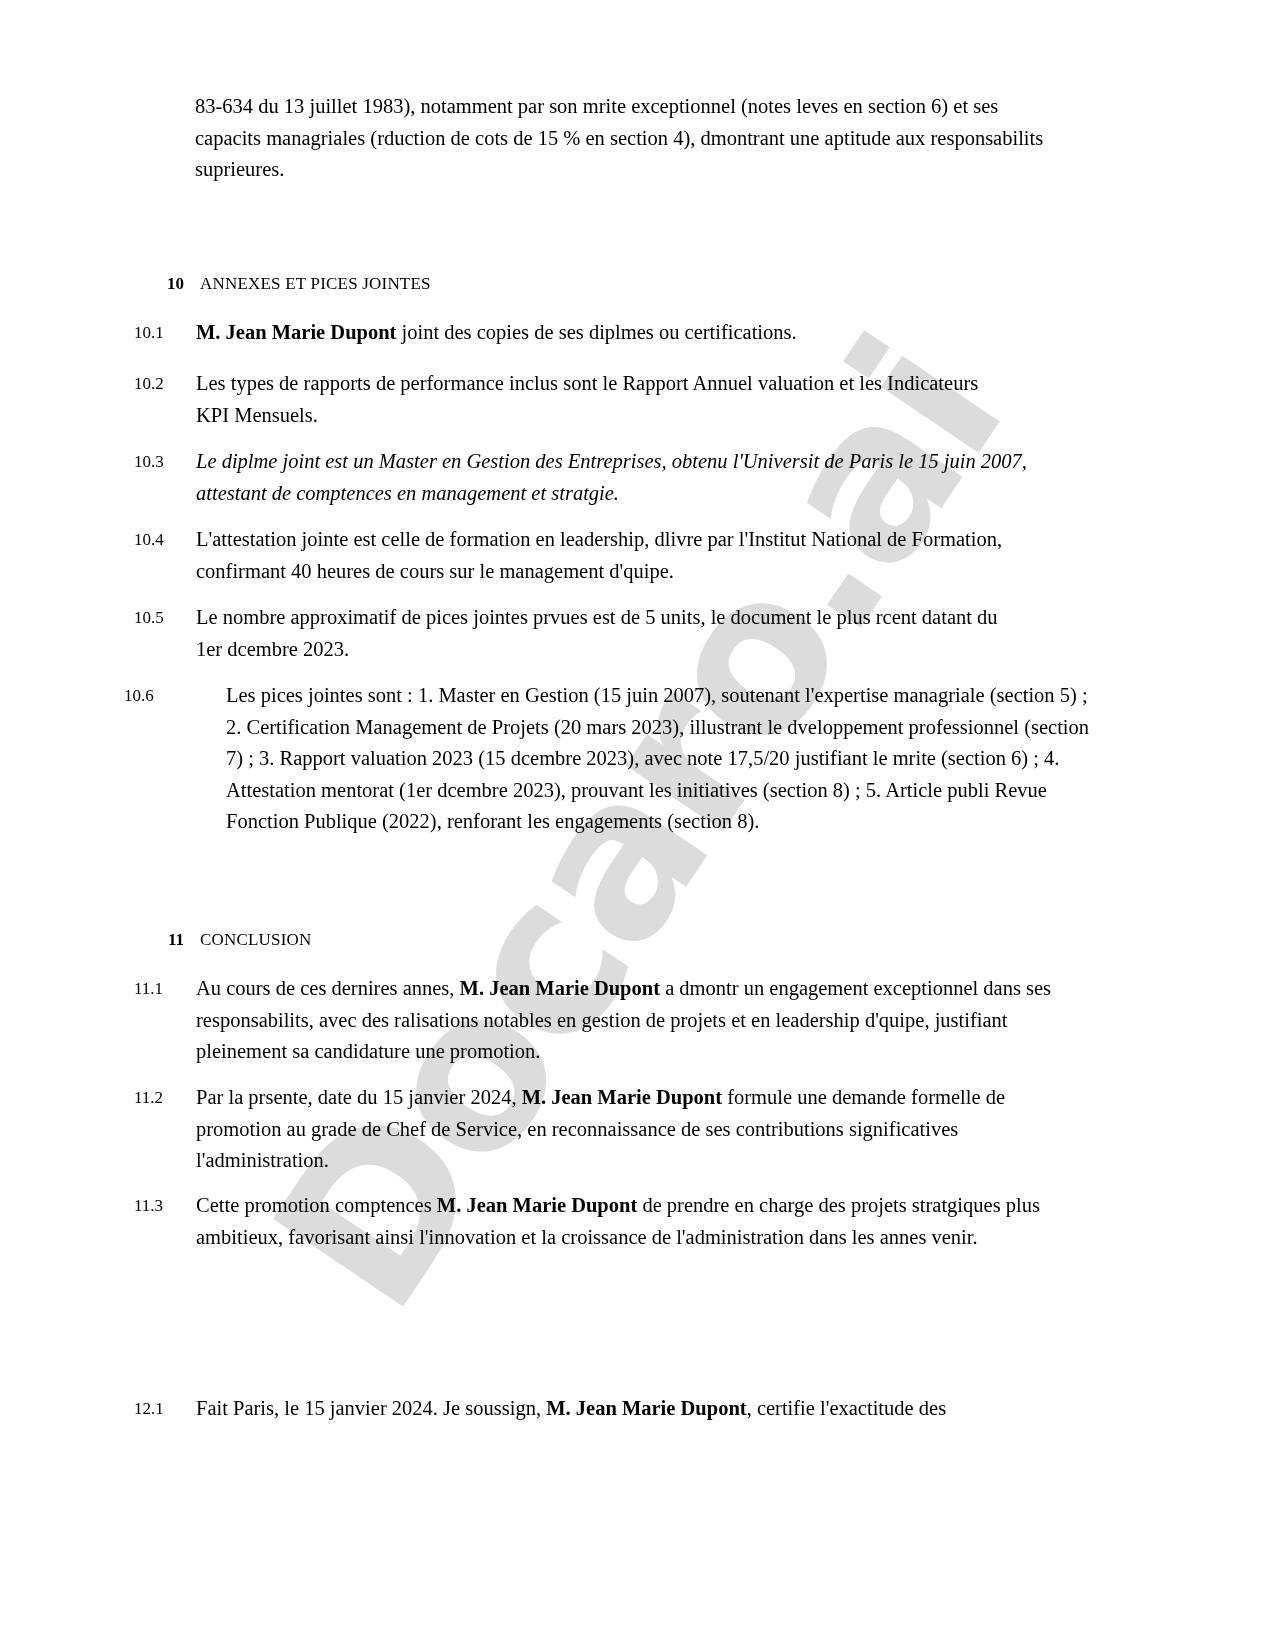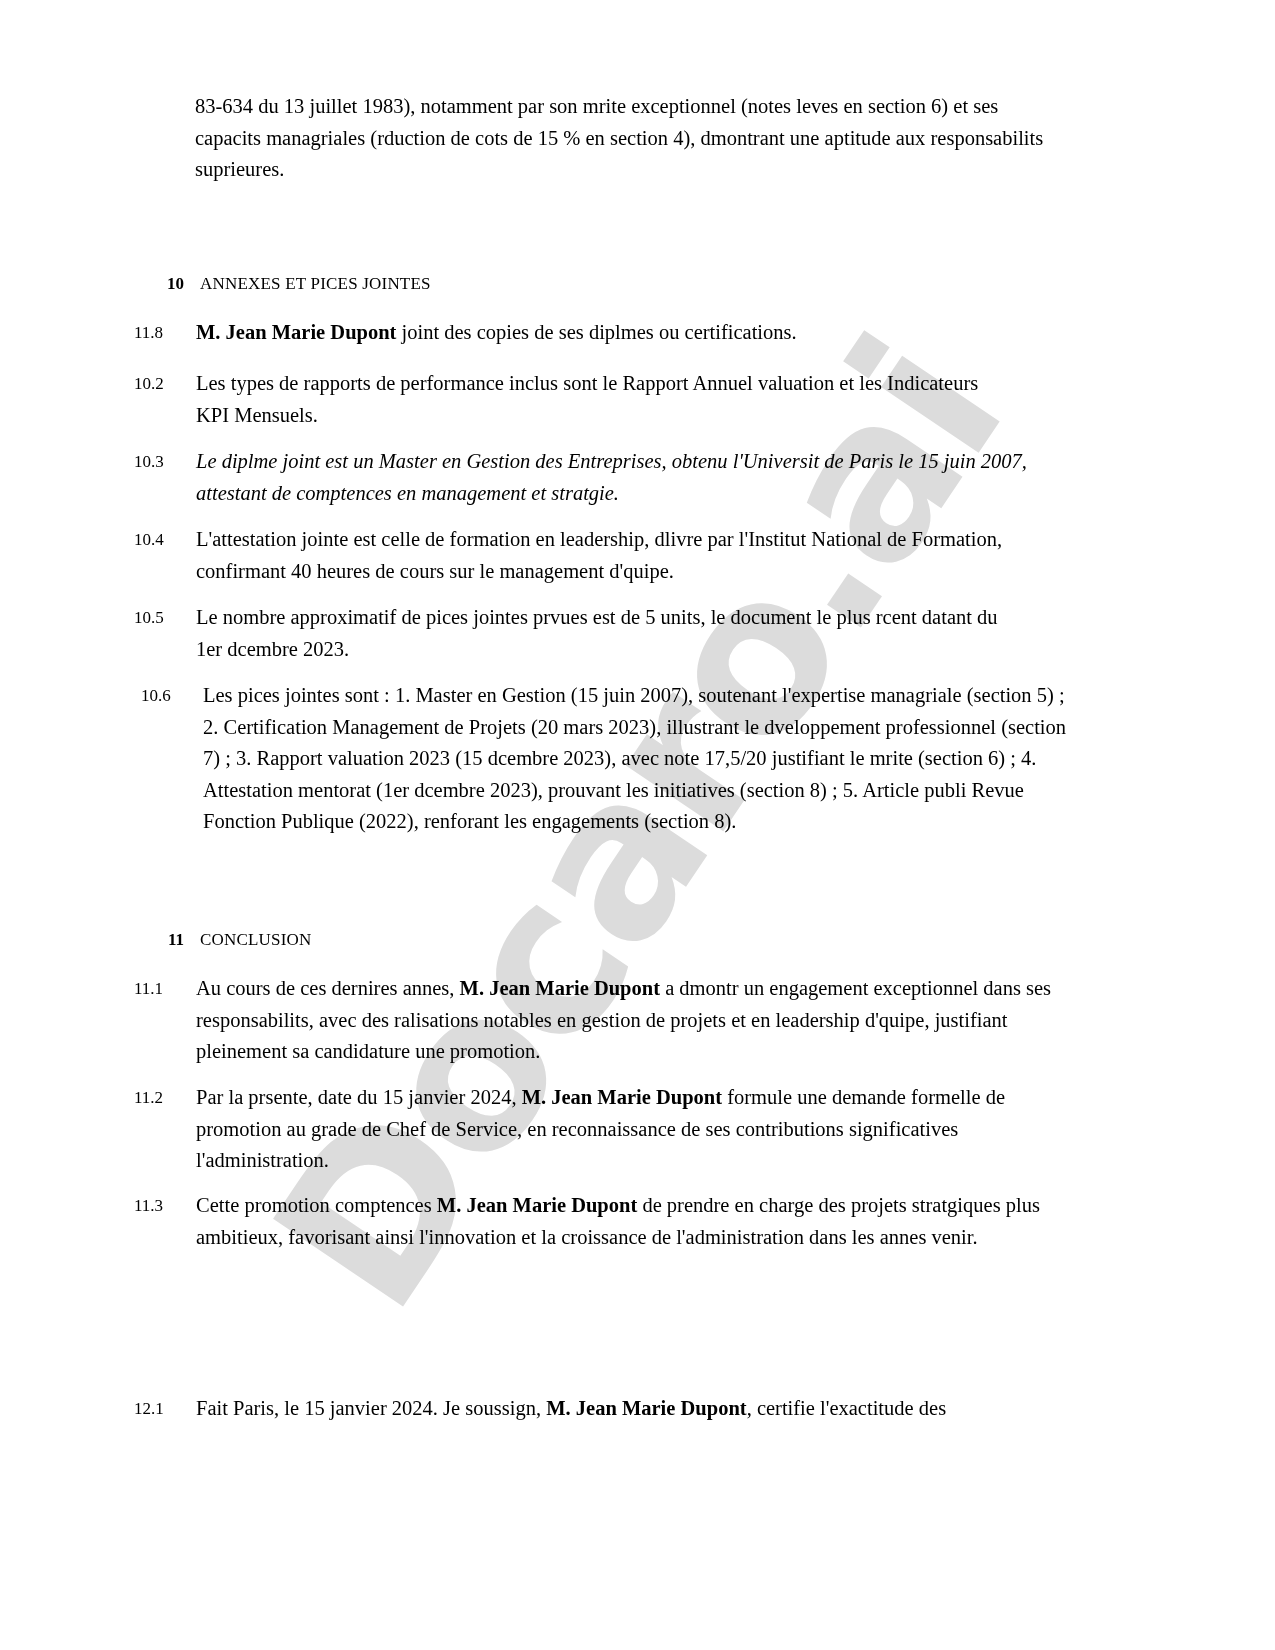--- a/index.html
+++ b/index.html
@@ -104,21 +104,21 @@
     <div class="block" style="left:195px; top:91px;">
       <div class="body-text" style="width:868px;">83-634 du 13 juillet 1983), notamment par son mrite exceptionnel (notes leves en section 6) et ses capacits managriales (rduction de cots de 15 % en section 4), dmontrant une aptitude aux responsabilits suprieures.</div>
     </div>
 
     <div class="block" style="left:138px; top:268px;">
       <div class="num heading-num">10</div>
       <div class="heading-text">ANNEXES ET PICES JOINTES</div>
     </div>
 
     <div class="block" style="left:134px; top:317px;">
-      <div class="num">11.8</div>
+      <div class="num">10.1</div>
       <div class="body-text"><span class="b">M. Jean Marie Dupont</span><span> joint des copies de ses diplmes ou certifications.</span></div>
     </div>
 
     <div class="block" style="left:134px; top:368px;">
       <div class="num">10.2</div>
       <div class="body-text" style="width:810px;">Les types de rapports de performance inclus sont le Rapport Annuel valuation et les Indicateurs KPI Mensuels.</div>
     </div>
 
     <div class="block" style="left:134px; top:446px;">
       <div class="num">10.3</div>
@@ -128,21 +128,21 @@
     <div class="block" style="left:134px; top:524px;">
       <div class="num">10.4</div>
       <div class="body-text" style="width:840px;">L'attestation jointe est celle de formation en leadership, dlivre par l'Institut National de Formation, confirmant 40 heures de cours sur le management d'quipe.</div>
     </div>
 
     <div class="block" style="left:134px; top:602px;">
       <div class="num">10.5</div>
       <div class="body-text" style="width:830px;">Le nombre approximatif de pices jointes prvues est de 5 units, le document le plus rcent datant du 1er dcembre 2023.</div>
     </div>
 
-    <div class="block" style="left:141px; top:680px;">
+    <div class="block" style="left:124px; top:680px;gap:40px;">
       <div class="num">10.6</div>
       <div class="body-text" style="width:882px;">Les pices jointes sont : 1. Master en Gestion (15 juin 2007), soutenant l'expertise managriale (section 5) ; 2. Certification Management de Projets (20 mars 2023), illustrant le dveloppement professionnel (section 7) ; 3. Rapport valuation 2023 (15 dcembre 2023), avec note 17,5/20 justifiant le mrite (section 6) ; 4. Attestation mentorat (1er dcembre 2023), prouvant les initiatives (section 8) ; 5. Article publi Revue Fonction Publique (2022), renforant les engagements (section 8).</div>
     </div>
 
     <div class="block" style="left:138px; top:924px;">
       <div class="num heading-num">11</div>
       <div class="heading-text">CONCLUSION</div>
     </div>
 
     <div class="block" style="left:134px; top:973px;">

